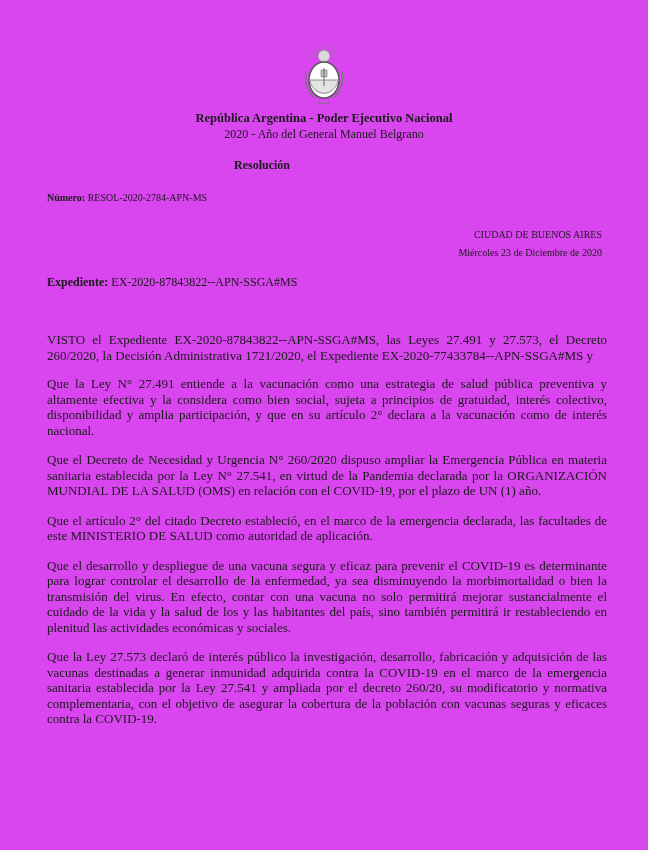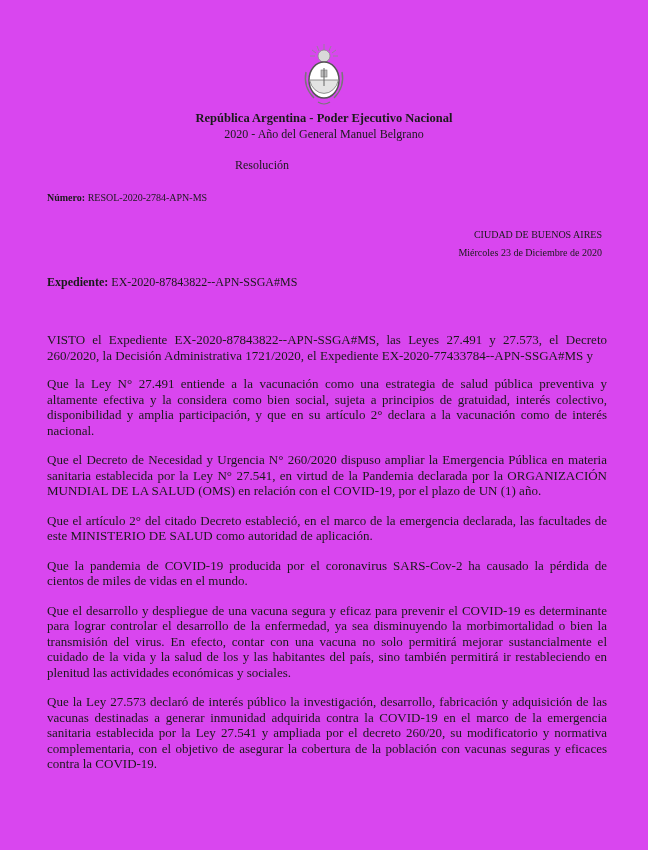--- a/index.html
+++ b/index.html
@@ -45,21 +45,21 @@
       width: 648px;
       text-align: center;
       font-size: 12px;
     }
     .doc-type {
       position: absolute;
       top: 158px;
       left: 0;
       width: 524px;
       text-align: center;
-      font-weight: normal;
+      font-weight: bold;
       font-size: 12px;
     }
     .numero {
       position: absolute;
       top: 192px;
       left: 47px;
       font-size: 10px;
     }
     .label-bold { font-weight: bold; }
     .city {
@@ -135,18 +135,17 @@
   <div class="referencia">
     <span class="label-bold">Expediente:</span>
     <span>EX-2020-87843822--APN-SSGA#MS</span>
   </div>
 
   <div class="body-text">
     <p class="visto">VISTO el Expediente EX-2020-87843822--APN-SSGA#MS, las Leyes 27.491 y 27.573, el Decreto 260/2020, la Decisión Administrativa 1721/2020, el Expediente EX-2020-77433784--APN-SSGA#MS y</p>
     <p>Que la Ley N° 27.491 entiende a la vacunación como una estrategia de salud pública preventiva y altamente efectiva y la considera como bien social, sujeta a principios de gratuidad, interés colectivo, disponibilidad y amplia participación, y que en su artículo 2° declara a la vacunación como de interés nacional.</p>
     <p>Que el Decreto de Necesidad y Urgencia N° 260/2020 dispuso ampliar la Emergencia Pública en materia sanitaria establecida por la Ley N° 27.541, en virtud de la Pandemia declarada por la ORGANIZACIÓN MUNDIAL DE LA SALUD (OMS) en relación con el COVID-19, por el plazo de UN (1) año.</p>
     <p>Que el artículo 2° del citado Decreto estableció, en el marco de la emergencia declarada, las facultades de este MINISTERIO DE SALUD como autoridad de aplicación.</p>
-    <p>Que la pandemia de COVID-19 producida por el coronavirus SARS-Cov-2 ha causado la pérdida de cientos de miles de vidas en el mundo.</p>
     <p>Que el desarrollo y despliegue de una vacuna segura y eficaz para prevenir el COVID-19 es determinante para lograr controlar el desarrollo de la enfermedad, ya sea disminuyendo la morbimortalidad o bien la transmisión del virus. En efecto, contar con una vacuna no solo permitirá mejorar sustancialmente el cuidado de la vida y la salud de los y las habitantes del país, sino también permitirá ir restableciendo en plenitud las actividades económicas y sociales.</p>
     <p>Que la Ley 27.573 declaró de interés público la investigación, desarrollo, fabricación y adquisición de las vacunas destinadas a generar inmunidad adquirida contra la COVID-19 en el marco de la emergencia sanitaria establecida por la Ley 27.541 y ampliada por el decreto 260/20, su modificatorio y normativa complementaria, con el objetivo de asegurar la cobertura de la población con vacunas seguras y eficaces contra la COVID-19.</p>
   </div>
 
 </div>
 
 </body></html>

